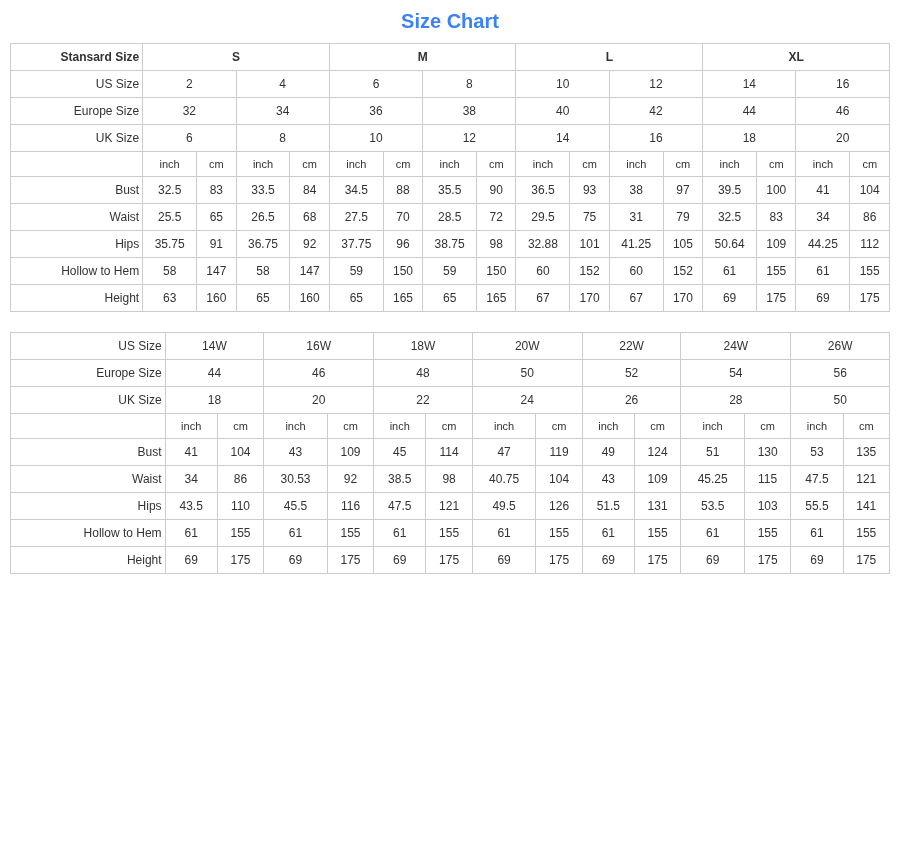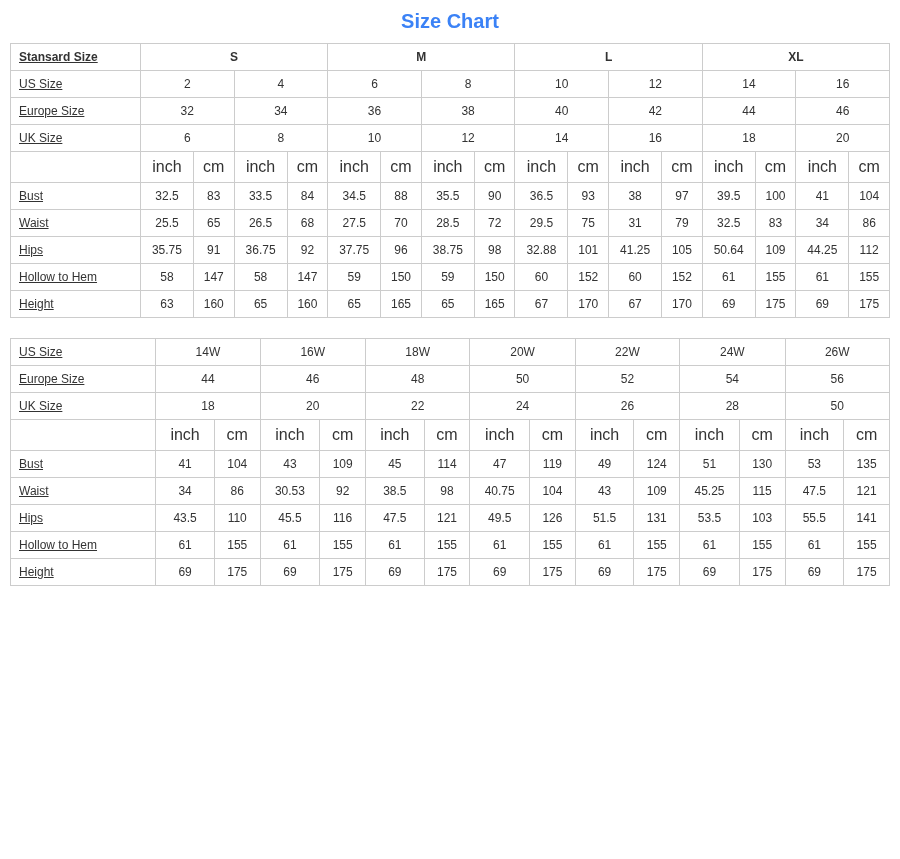--- a/index.html
+++ b/index.html
@@ -25,35 +25,34 @@
       border-collapse: collapse;
       font-size: 12px;
     }
     th, td {
       border: 1px solid #ccc;
       text-align: center;
       padding: 6px 3px;
       color: #333;
     }
     .label-cell {
-      text-align: left;
+      text-align: right;
       padding-left: 8px;
       font-weight: normal;
       background: #fff;
-      text-decoration: underline;
     }
     .header-row th {
       font-weight: bold;
       background: #fff;
     }
     .size-group-header {
       font-weight: bold;
     }
     .sub-unit {
-      font-size: 16px;
+      font-size: 11px;
       color: #555;
     }
   </style>
 </head>
 <body>
 
 <h1>Size Chart</h1>
 
 <div class="table-wrap">
   <table>

